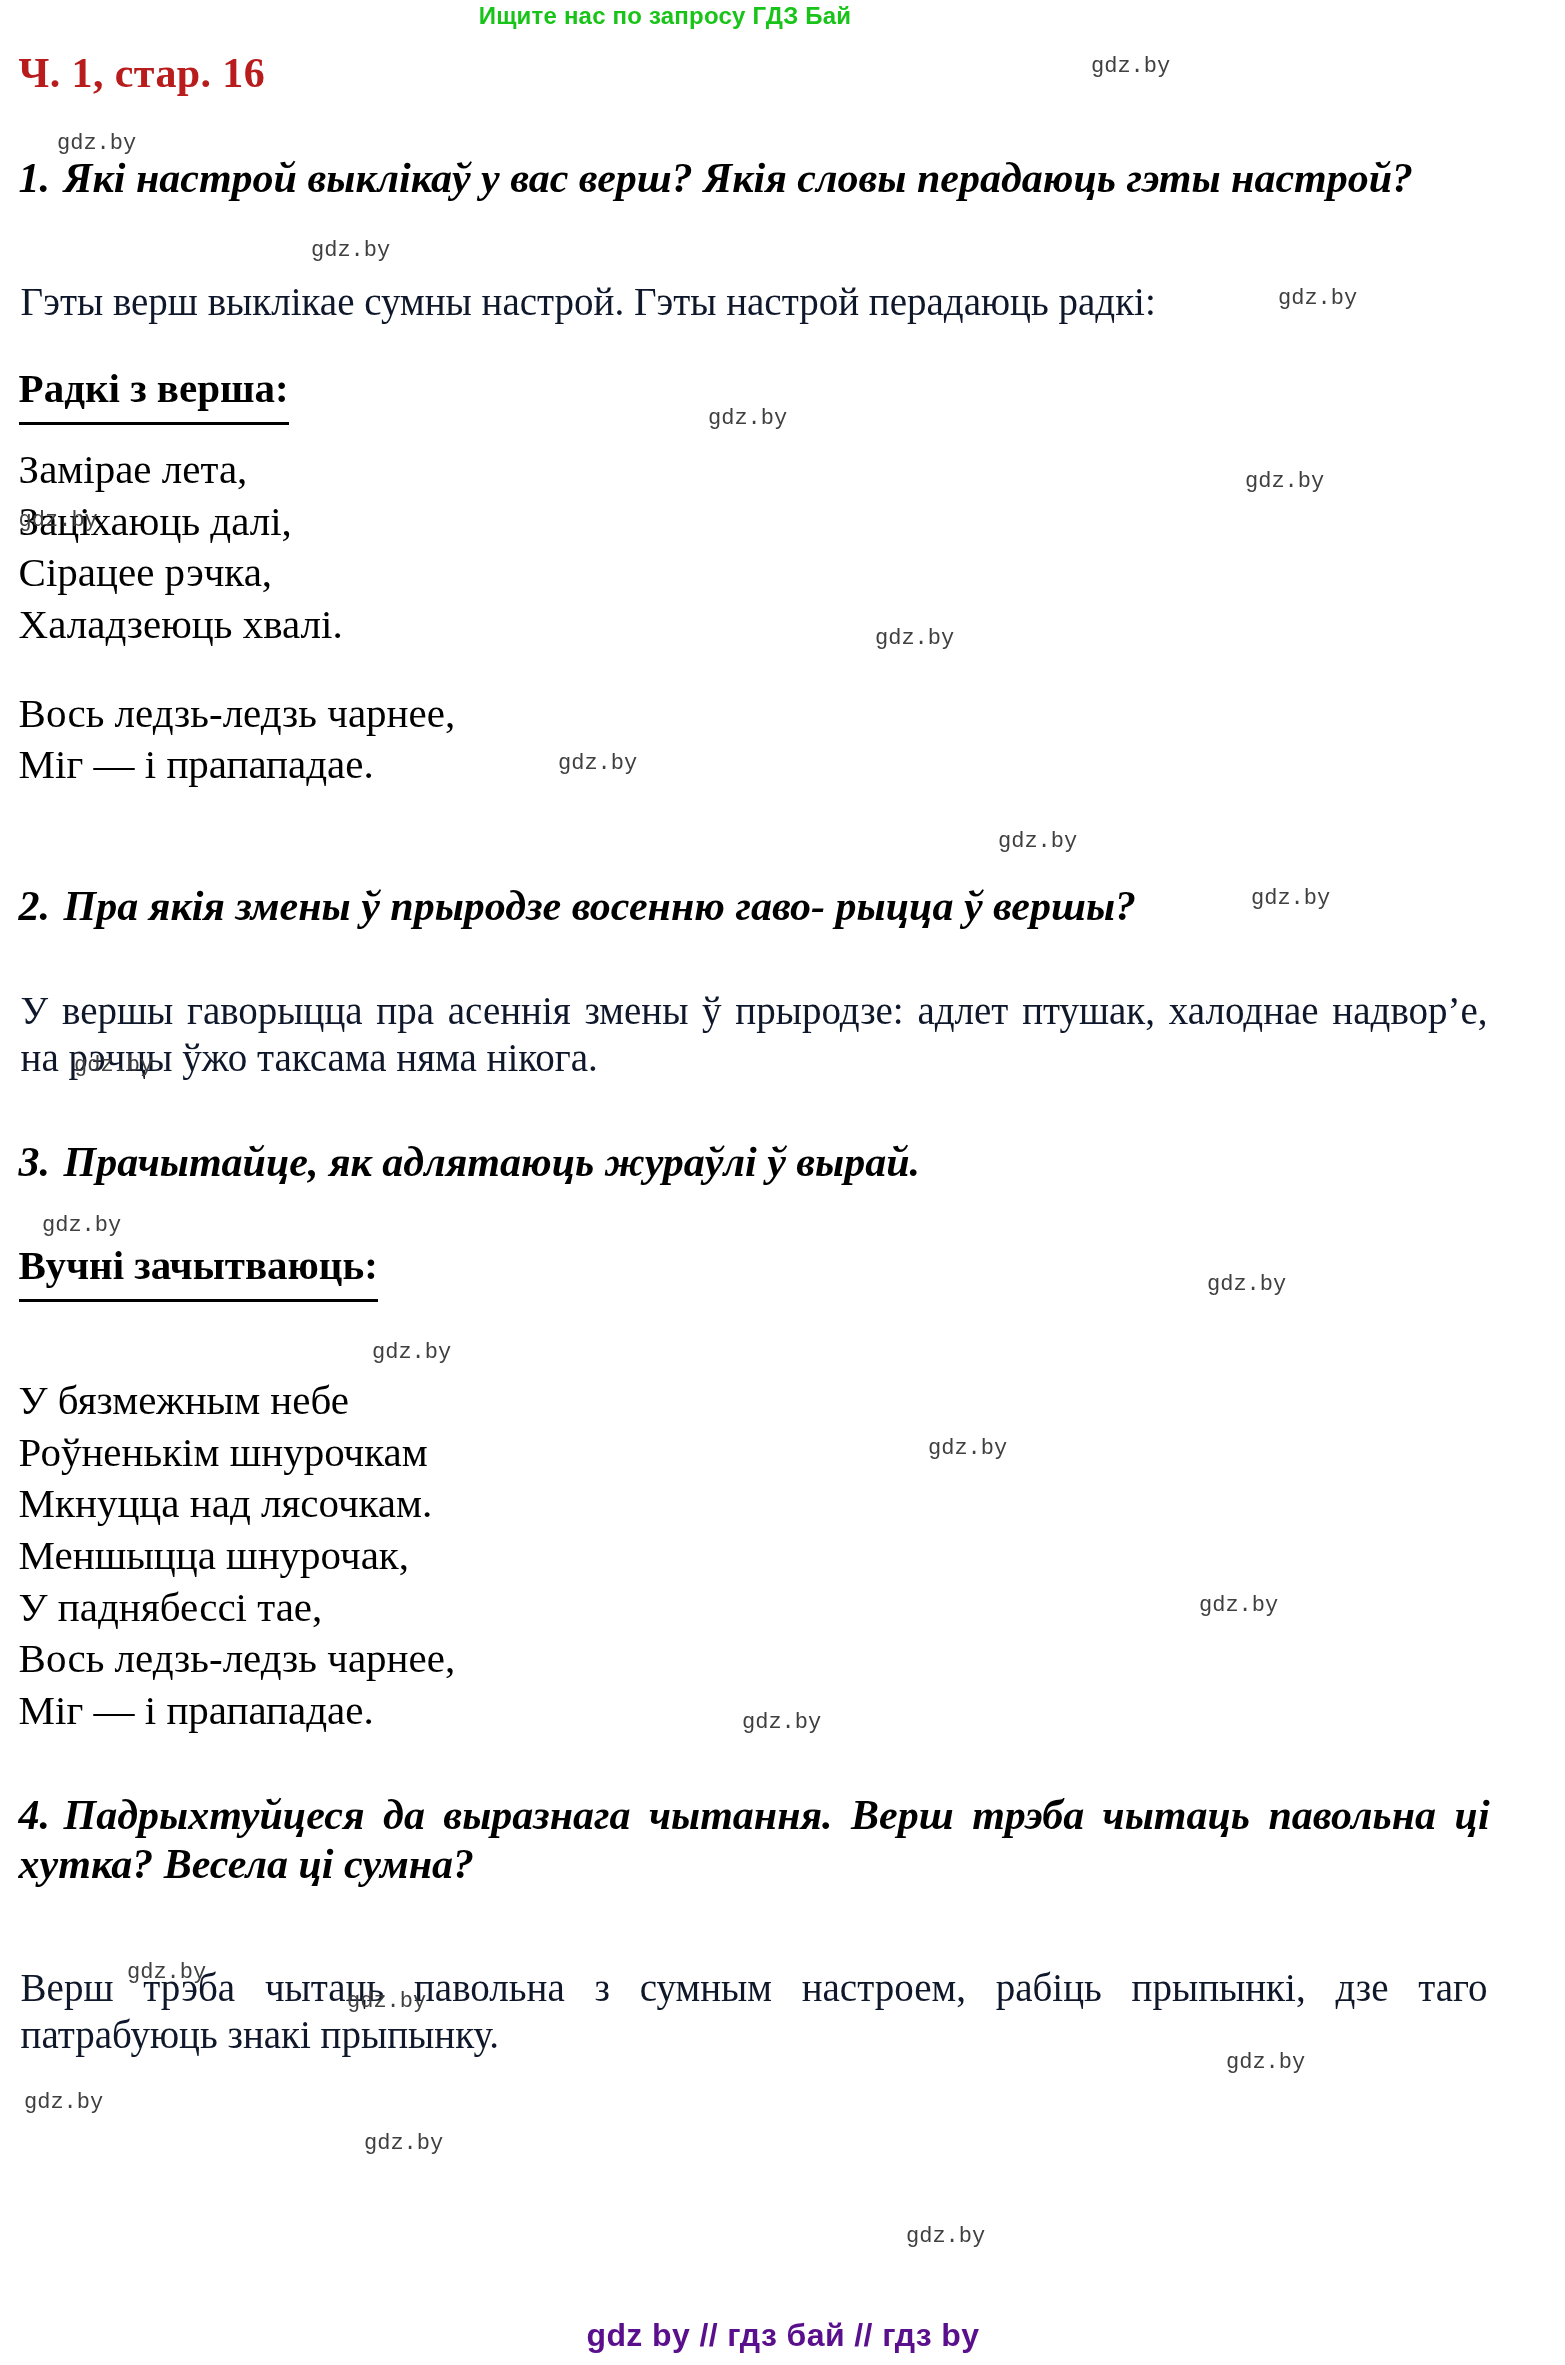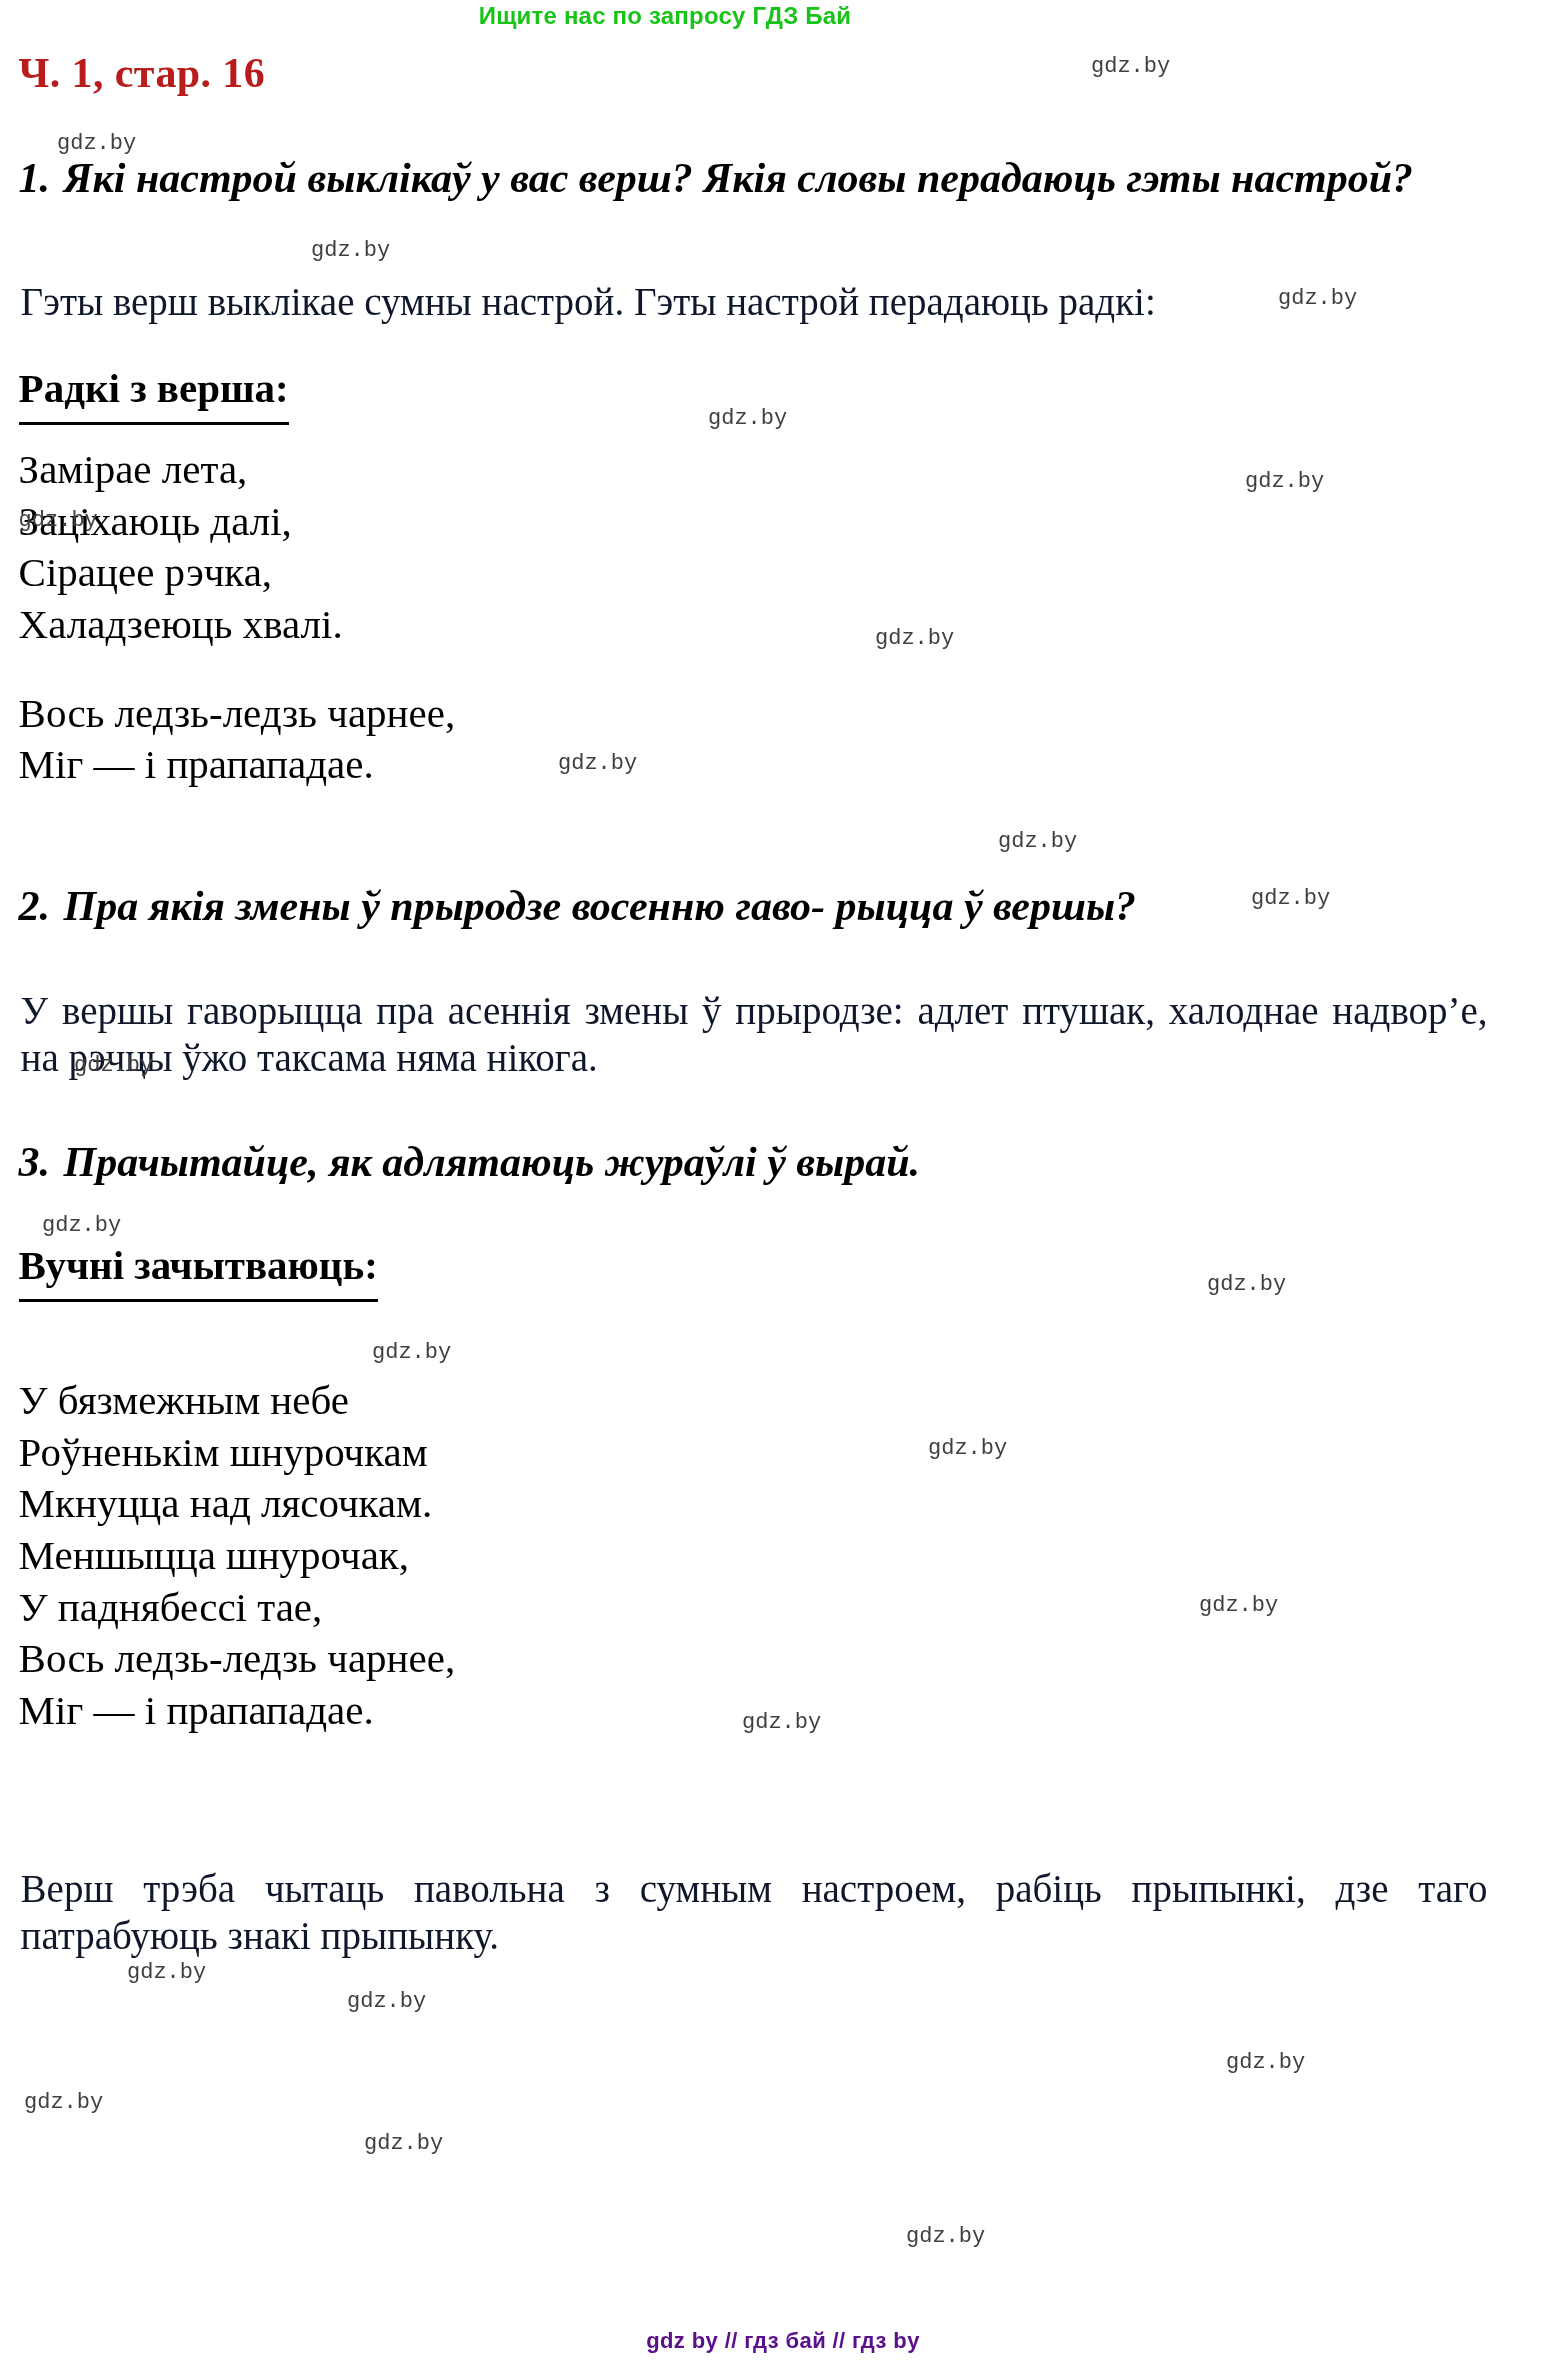--- a/index.html
+++ b/index.html
@@ -114,21 +114,21 @@
 
   
   .footer {
     position: absolute;
     left: 0;
     bottom: 12px;
     width: 1566px;
     text-align: center;
     font-family: "Liberation Sans", sans-serif;
     font-weight: bold;
-    font-size: 22px;
+    font-size: 32px;
     color: #5a0f8c;
     letter-spacing: 0.4px;
   }
 </style>
 </head>
 <body>
 
 <div id="page">
 
   <div class="promo-banner">Ищите нас по запросу ГДЗ Бай</div>
@@ -197,20 +197,23 @@
       <div>Роўненькім шнурочкам</div>
       <div>Мкнуцца над лясочкам.</div>
       <div>Меншыцца шнурочак,</div>
       <div>У паднябессі тае,</div>
       <div>Вось ледзь-ледзь чарнее,</div>
       <div>Міг — і прапападае.</div>
     </div>
 
     <div class="spacer-lg"></div>
 
+    <div class="q-heading">
+      <span class="num">4.</span><span>Падрыхтуйцеся да выразнага чытання. Верш трэба чытаць павольна ці хутка? Весела ці сумна?</span>
+    </div>
 
     <div class="spacer-xl"></div>
 
     <div class="body-para justified">Верш трэба чытаць павольна з сумным настроем, рабіць прыпынкі, дзе таго патрабуюць знакі прыпынку.</div>
 
   </div>
 
   <div id="watermark-layer">
       <div class="wm" style="left: 1091px; top: 54px; font-size: 22px;">gdz.by</div>
       <div class="wm" style="left: 57px; top: 131px; font-size: 22px;">gdz.by</div>

